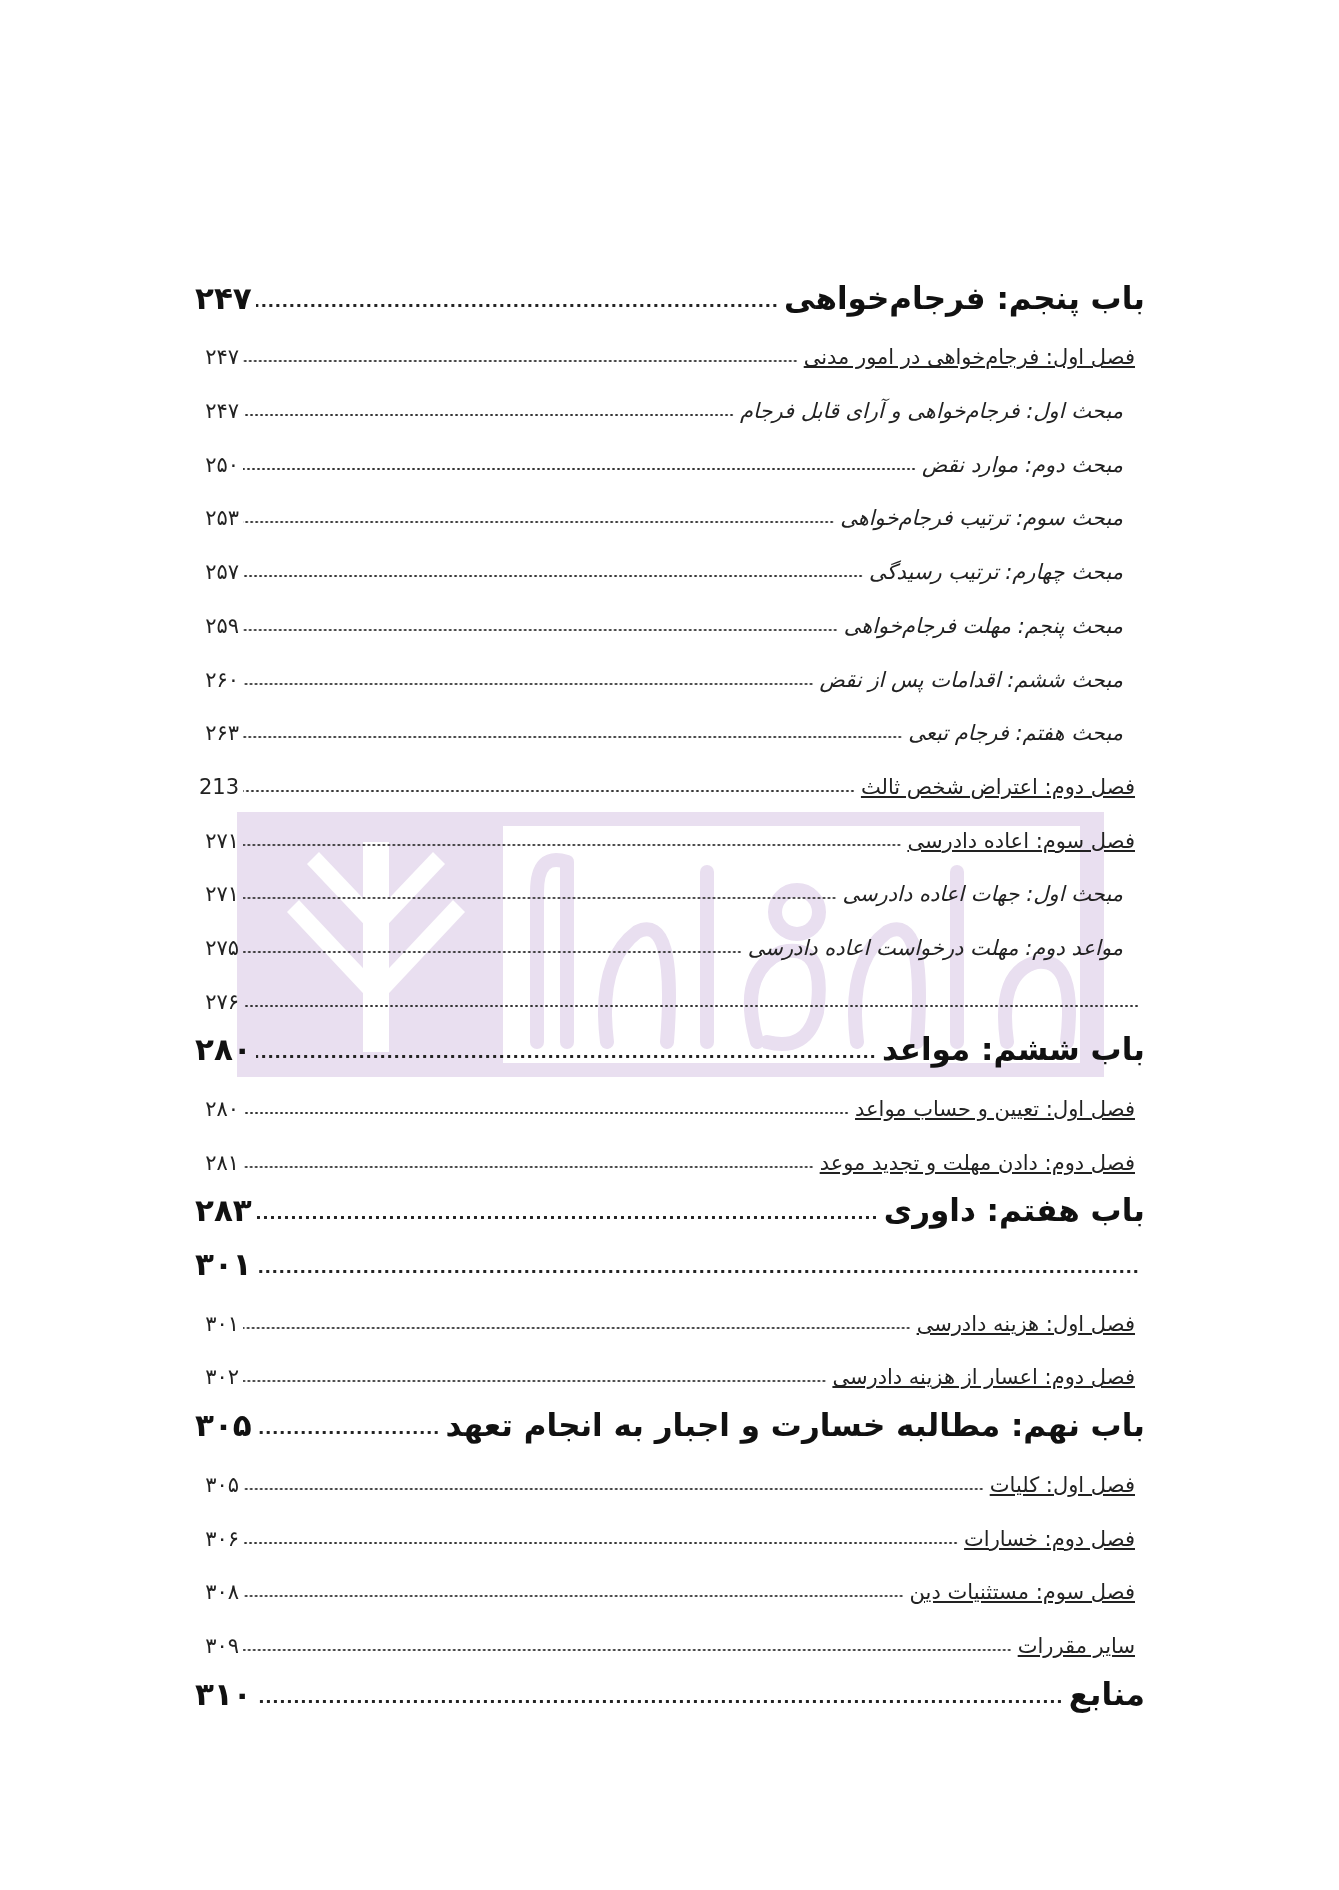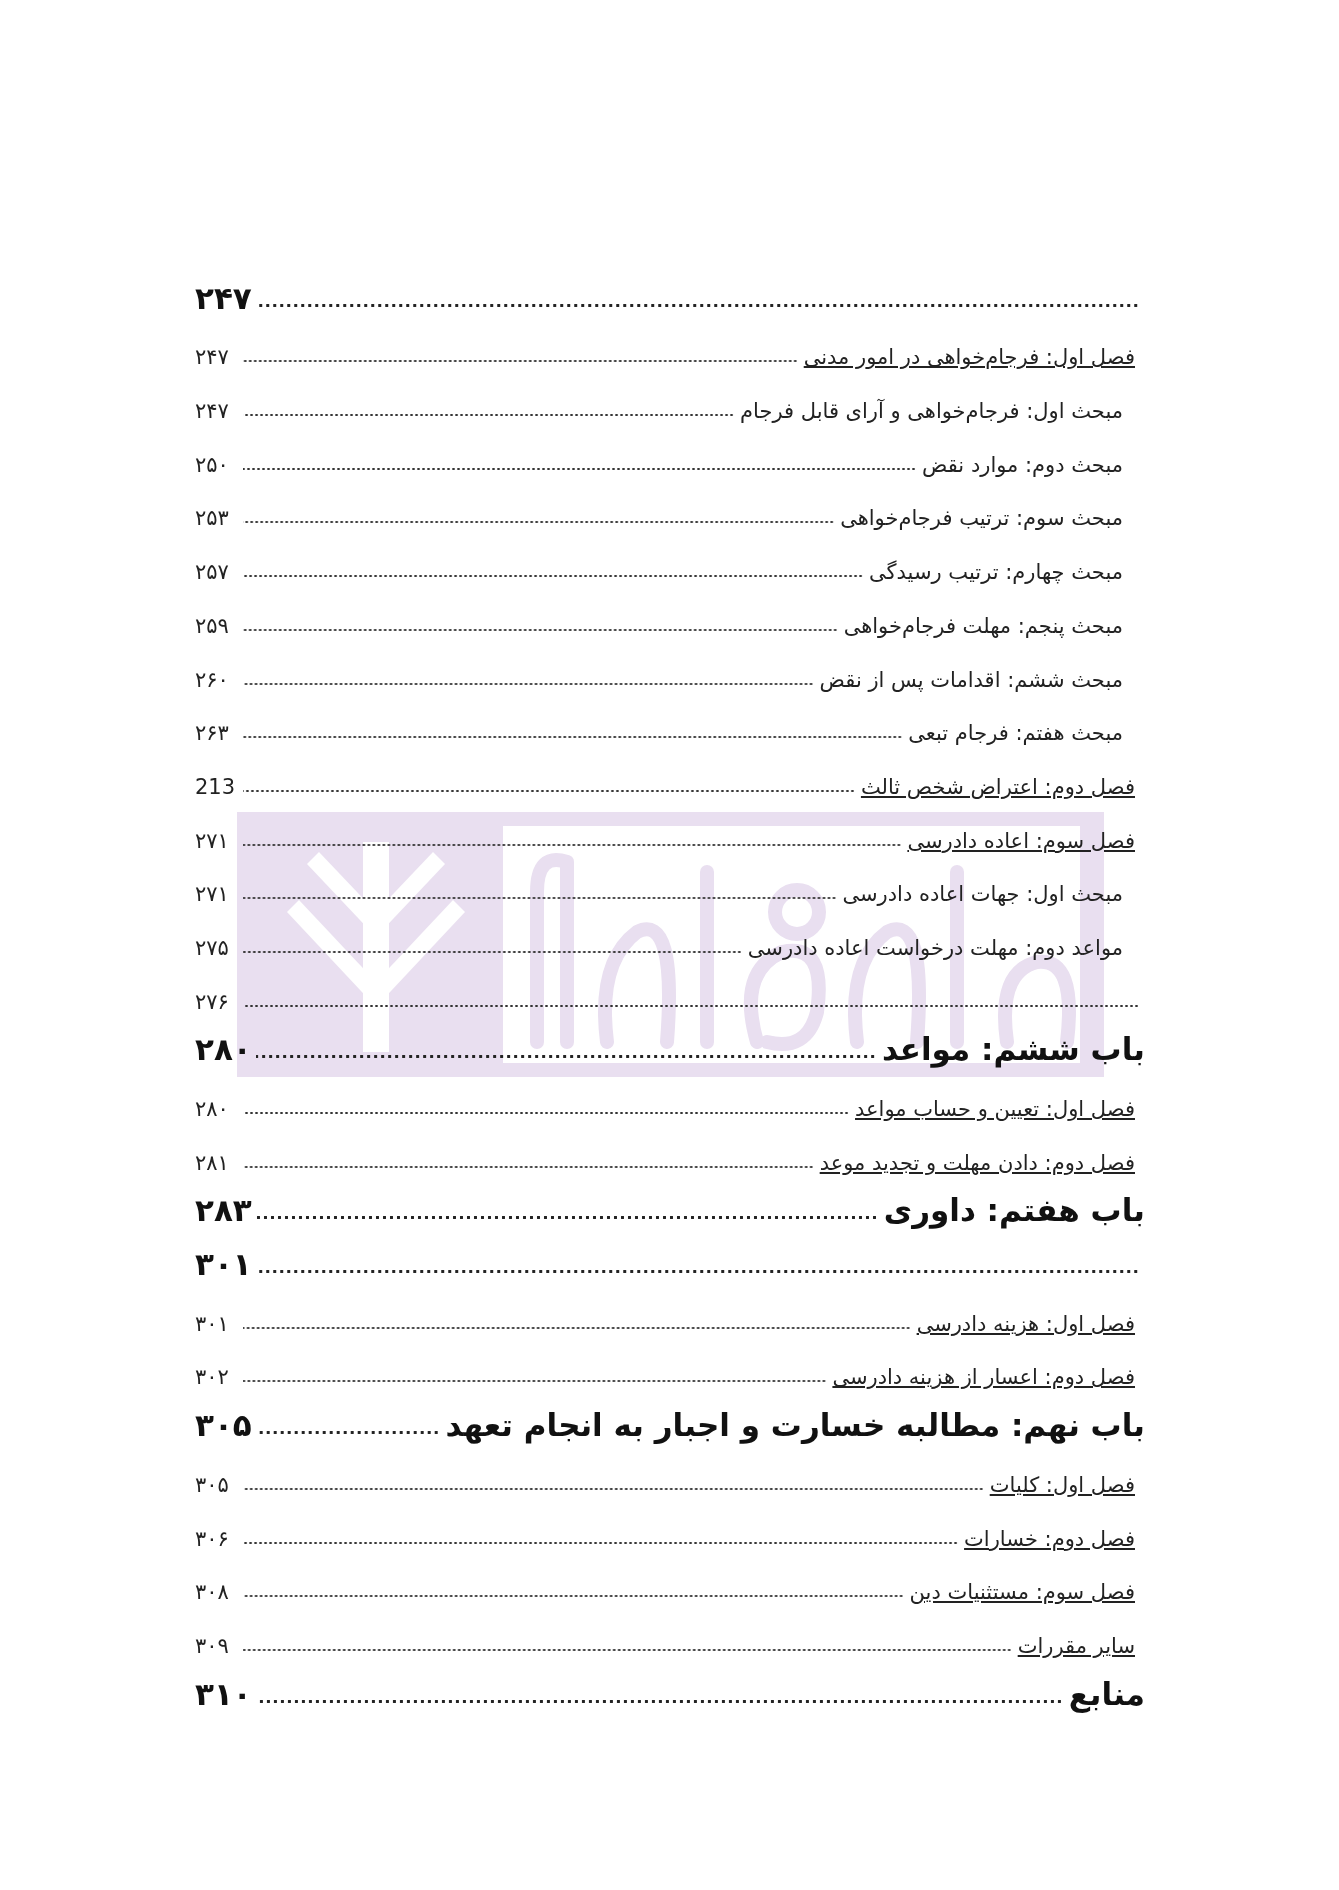--- a/index.html
+++ b/index.html
@@ -50,21 +50,21 @@
       height: 4px;
       background-image: radial-gradient(circle, #333 1px, transparent 1.4px);
       background-size: 5px 4px;
       background-repeat: repeat-x;
       background-position: right center;
     }
     .row .page {
       flex: 0 0 auto;
       white-space: nowrap;
       direction: rtl;
-      text-align: left;
+      text-align: right;
       min-width: 44px;
     }
     .row.bab .title {
       font-size: 31px;
       font-weight: bold;
       color: #111;
     }
     .row.bab .page {
       font-size: 31px;
       font-weight: bold;
@@ -78,21 +78,21 @@
     }
     .row.fasl .title, .row.fasl .page {
       font-size: 21px;
       color: #222;
     }
     .row.fasl .title { padding-right: 10px; text-decoration: underline; }
     .row.mabhas .title, .row.mabhas .page {
       font-size: 21px;
       color: #222;
     }
-    .row.mabhas .title { padding-right: 22px; }
+    .row.mabhas .title { padding-right: 22px; font-style: italic; }
   </style>
 </head>
 <body>
 
 <div class="watermark">
   <svg width="867" height="265" viewBox="0 0 867 265" xmlns="http://www.w3.org/2000/svg">
     <rect x="0" y="0" width="867" height="265" fill="#e9dff0"></rect>
 
     <rect x="262" y="10" width="585" height="245" fill="#ffffff"></rect>
 
@@ -113,20 +113,21 @@
       <path d="M620,230 Q610,150 650,120 Q690,100 680,230"></path>
       <path d="M720,60 L720,230"></path>
       <path d="M770,230 Q760,160 800,150 Q840,145 830,230"></path>
     </g>
     <rect x="262" y="10" width="585" height="245" fill="none" stroke="#e9dff0" stroke-width="8"></rect>
   </svg>
 </div>
 
 <div class="toc">
   <div class="row bab">
+    <span class="title">باب پنجم: فرجام‌خواهی</span>
     <span class="leader"></span>
     <span class="page">۲۴۷</span>
   </div>
   <div class="row fasl">
     <span class="title">فصل اول: فرجام‌خواهی در امور مدنی</span>
     <span class="leader"></span>
     <span class="page">۲۴۷</span>
   </div>
   <div class="row mabhas">
     <span class="title">مبحث اول: فرجام‌خواهی و آرای قابل فرجام</span>

